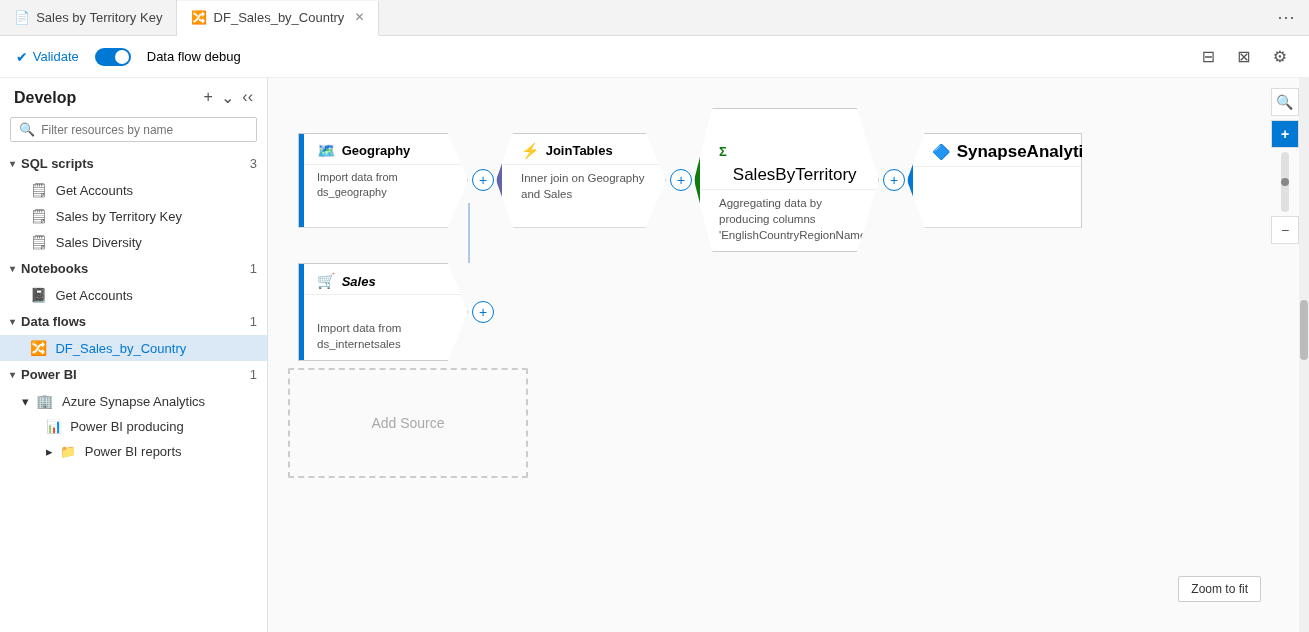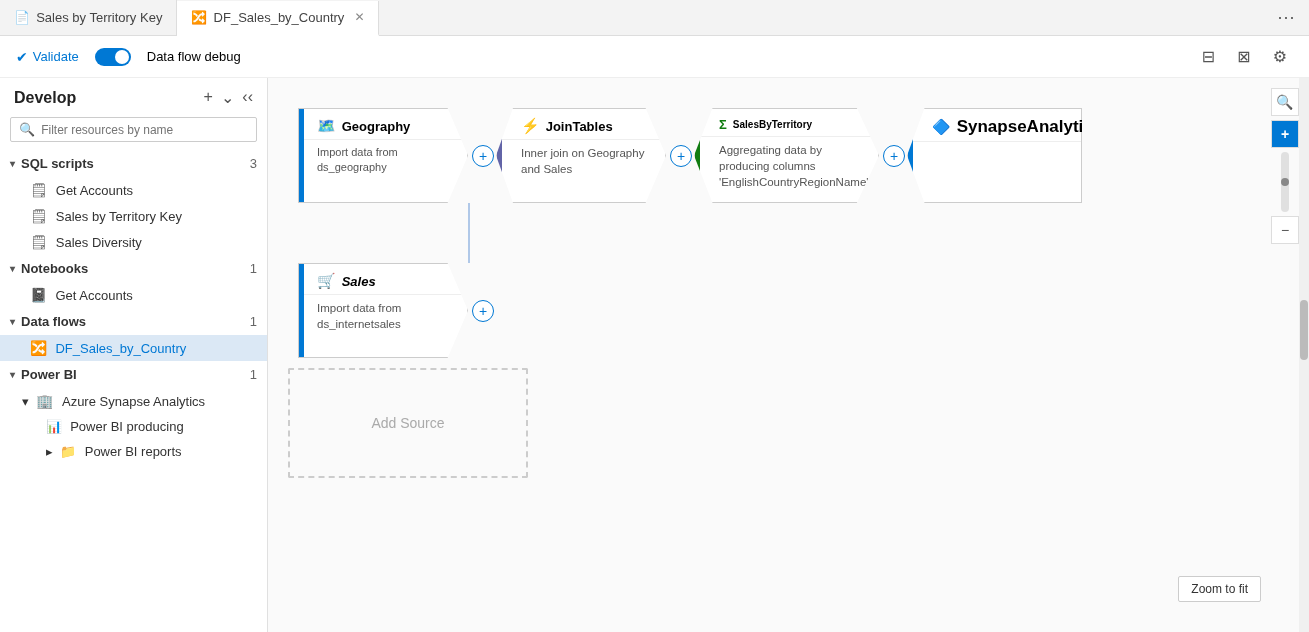--- a/index.html
+++ b/index.html
@@ -239,21 +239,21 @@
       </div>
 
       <div style="width:30px; display:flex; justify-content:center;">
         <div class="plus-btn">+</div>
       </div>
 
       <div style="background:#fff; border:1px solid #ccc; width:185px; min-height:95px; position:relative; display:flex; flex-direction:column; clip-path: polygon(10% 0, 88% 0, 100% 50%, 88% 100%, 10% 100%, 0 50%); margin-left:-2px;">
         <div style="position:absolute; left:0; top:0; bottom:0; width:5px; background:#107c10;"></div>
         <div style="display:flex; align-items:center; padding:8px 20px 4px 24px; gap:6px; border-bottom:1px solid #eee;">
           <span style="font-size:13px; color:#107c10; font-weight:bold;">Σ</span>
-          <span style="font-weight:700; font-size:10px;">SalesByTerritory</span>
+          <span style="font-weight:400; font-size:17px;margin-top:48px;">SalesByTerritory</span>
         </div>
         <div style="padding:5px 20px 8px 24px; font-size:11.5px; color:#555; line-height:1.4;">Aggregating data by producing columns 'EnglishCountryRegionName'</div>
       </div>
 
       <div style="width:30px; display:flex; justify-content:center;">
         <div class="plus-btn">+</div>
       </div>
 
       <div style="background:#fff; border:1px solid #ccc; width:175px; min-height:95px; position:relative; display:flex; flex-direction:column; clip-path: polygon(10% 0, 100% 0, 100% 100%, 10% 100%, 0 50%); margin-left:-2px;">
         <div style="position:absolute; left:0; top:0; bottom:0; width:5px; background:#0078d4;"></div>
@@ -269,21 +269,21 @@
     </svg>
 
     <div style="position:absolute; top:185px; left:30px; display:flex; align-items:center; gap:0;">
 
       <div style="background:#fff; border:1px solid #ccc; width:170px; min-height:95px; position:relative; display:flex; flex-direction:column; clip-path: polygon(0 0, 88% 0, 100% 50%, 88% 100%, 0 100%);">
         <div style="position:absolute; left:0; top:0; bottom:0; width:5px; background:#0078d4;"></div>
         <div style="display:flex; align-items:center; padding:8px 20px 4px 18px; gap:6px; border-bottom:1px solid #eee;">
           <span style="font-size:15px;">🛒</span>
           <span style="font-weight:600; font-size:13px;font-style:italic;">Sales</span>
         </div>
-        <div style="padding:5px 20px 8px 18px; font-size:11.5px; color:#555; line-height:1.4;">Import data from ds_internetsales</div>
+        <div style="padding:5px 20px 8px 18px; font-size:11.5px; color:#555; line-height:1.4;margin-top:20px;">Import data from ds_internetsales</div>
       </div>
 
       <div style="width:30px; display:flex; justify-content:center;">
         <div class="plus-btn">+</div>
       </div>
     </div>
 
     <div class="add-source-box">
       <span>Add Source</span>
     </div>

